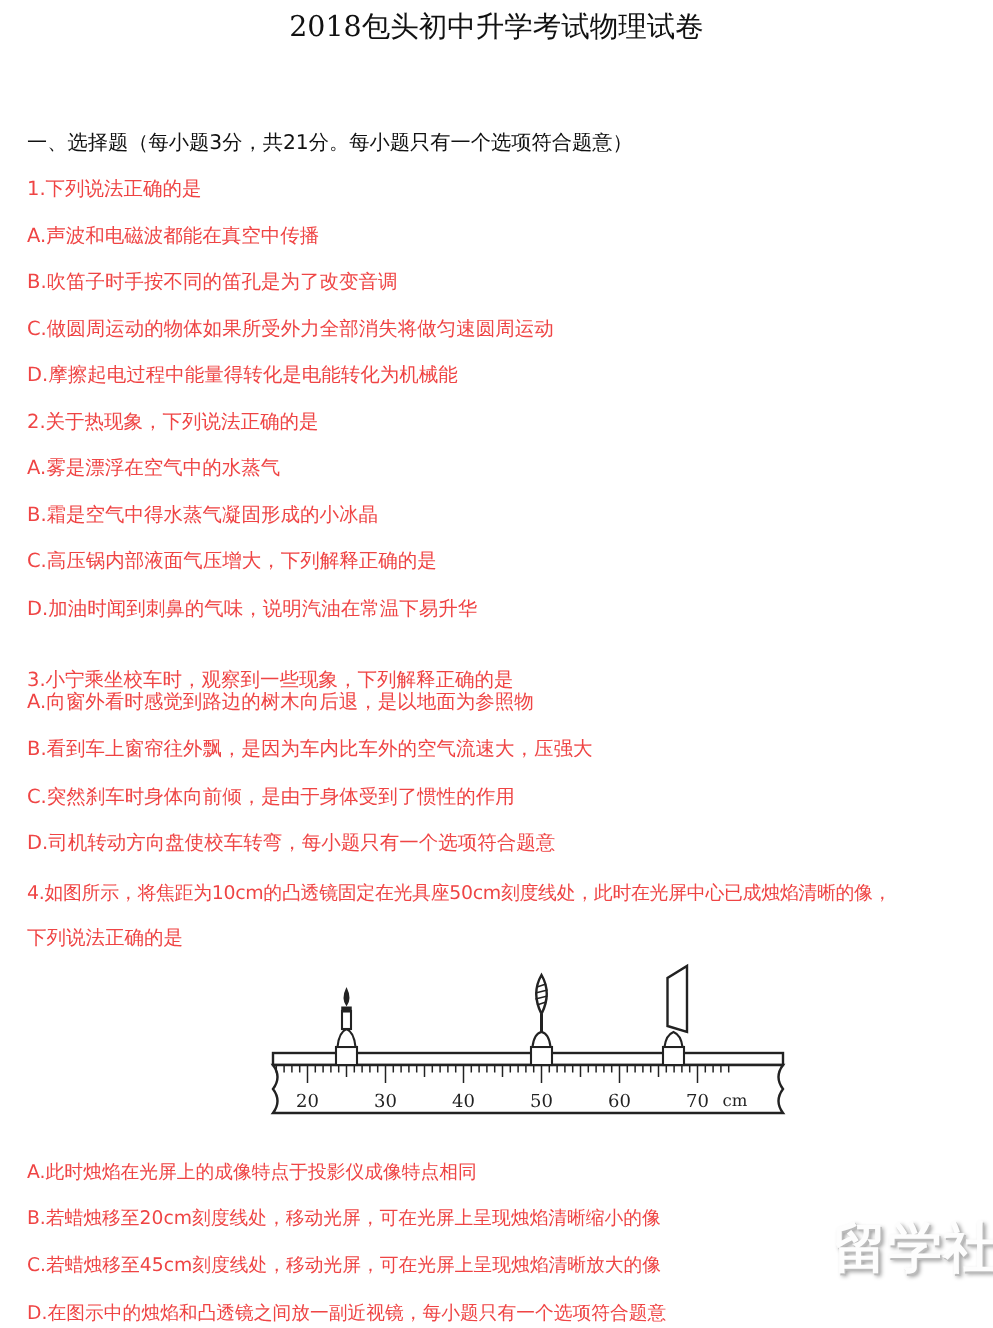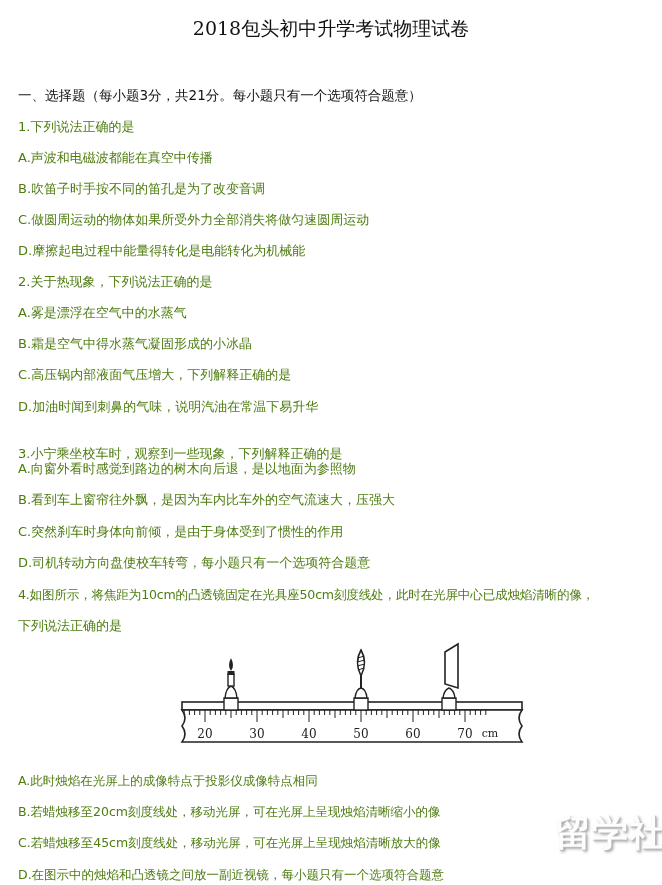--- a/index.html
+++ b/index.html
@@ -2,28 +2,28 @@
 <html><head>
 <meta charset="utf-8">
 <style>
   html, body { margin: 0; padding: 0; background: #ffffff; }
   body {
     width: 662px; height: 885px; position: relative; overflow: hidden;
     font-family: "DejaVu Sans", sans-serif; color: #1a1a1a;
   }
   .title {
     position: absolute; top: 4px; left: 0; width: 662px; text-align: center;
-    font-family: "DejaVu Serif", serif; font-size: 19px; line-height: 28px; color: #111; margin-top: 10px;
+    font-family: "DejaVu Serif", serif; font-size: 19px; line-height: 28px; color: #111;
   }
   .section {
     position: absolute; left: 18px; top: 84px;
     font-size: 13.5px; font-weight: normal; line-height: 22px; color: #111;
   }
   .line {
-    position: absolute; left: 18px; font-size: 13px; line-height: 20px; color: #4d7c0f;
+    position: absolute; left: 18px; font-size: 13px; line-height: 20px; color: #ef4444;
     white-space: nowrap;
   }
   .diagram { position: absolute; left: 160px; top: 642px; width: 370px; height: 116px; }
   .watermark {
     position: absolute; left: 500px; top: 812px; width: 162px; height: 70px;
     text-align: center; color: #ffffff; margin-left: 48px;
   }
   .wm-big {
     font-size: 36px; font-weight: bold; line-height: 42px; letter-spacing: 1px;
     color: #fdfdfd; text-shadow: 1px 1px 0 #bbb, 2px 2px 3px #999;

